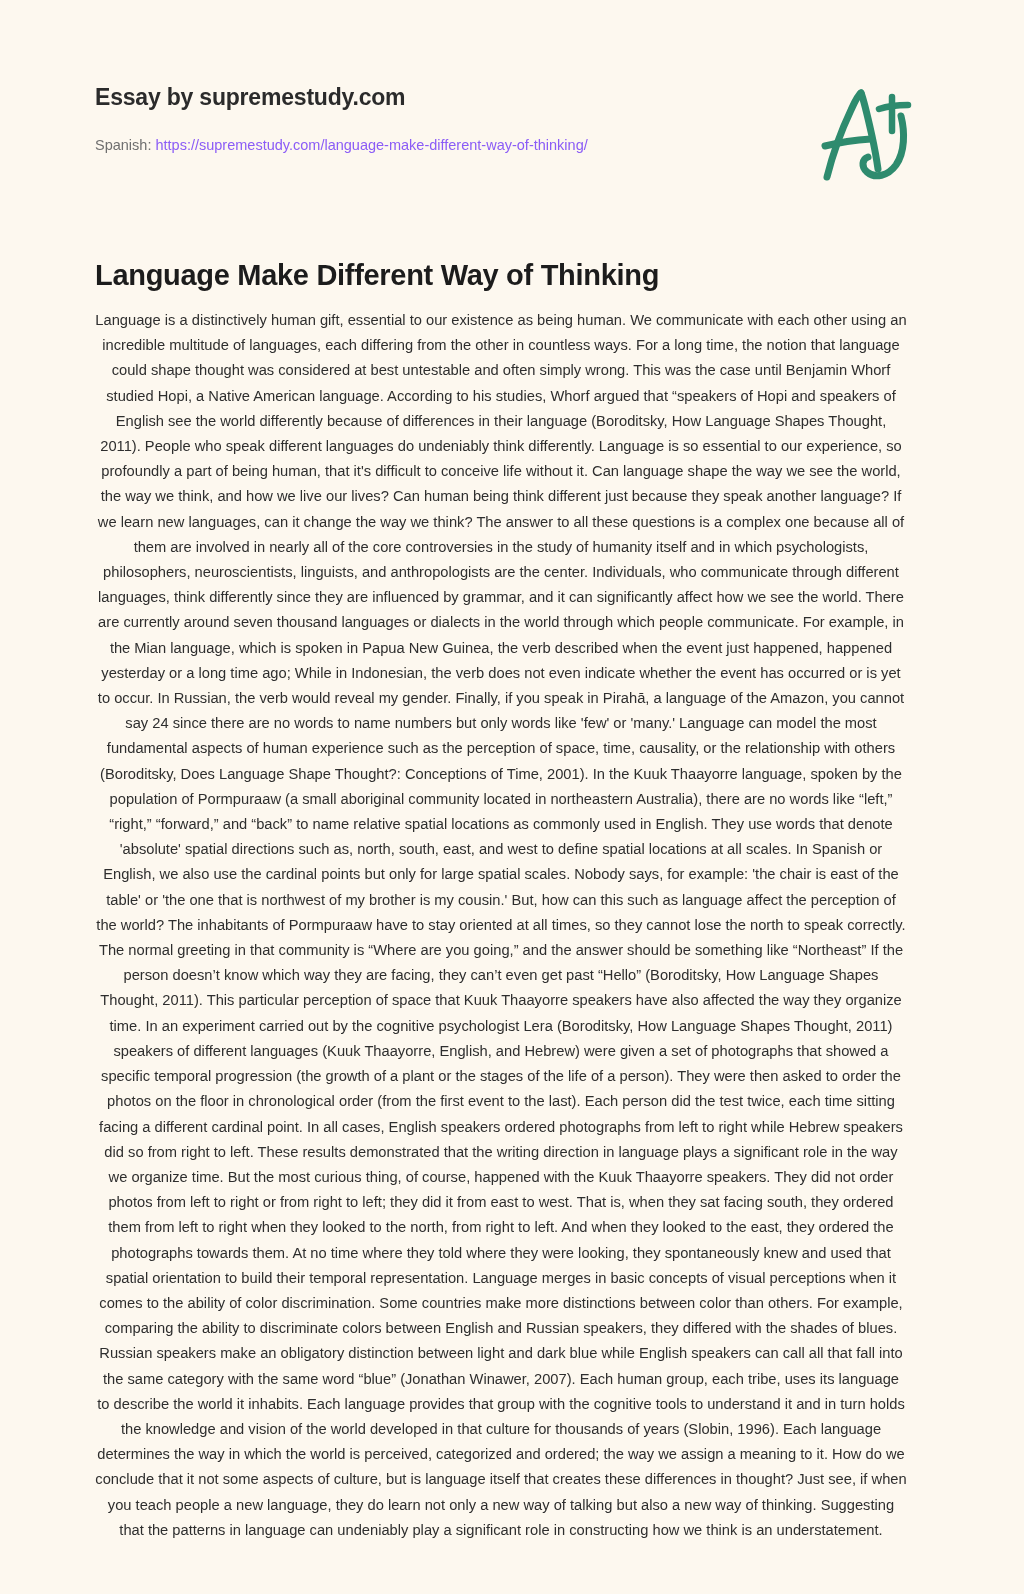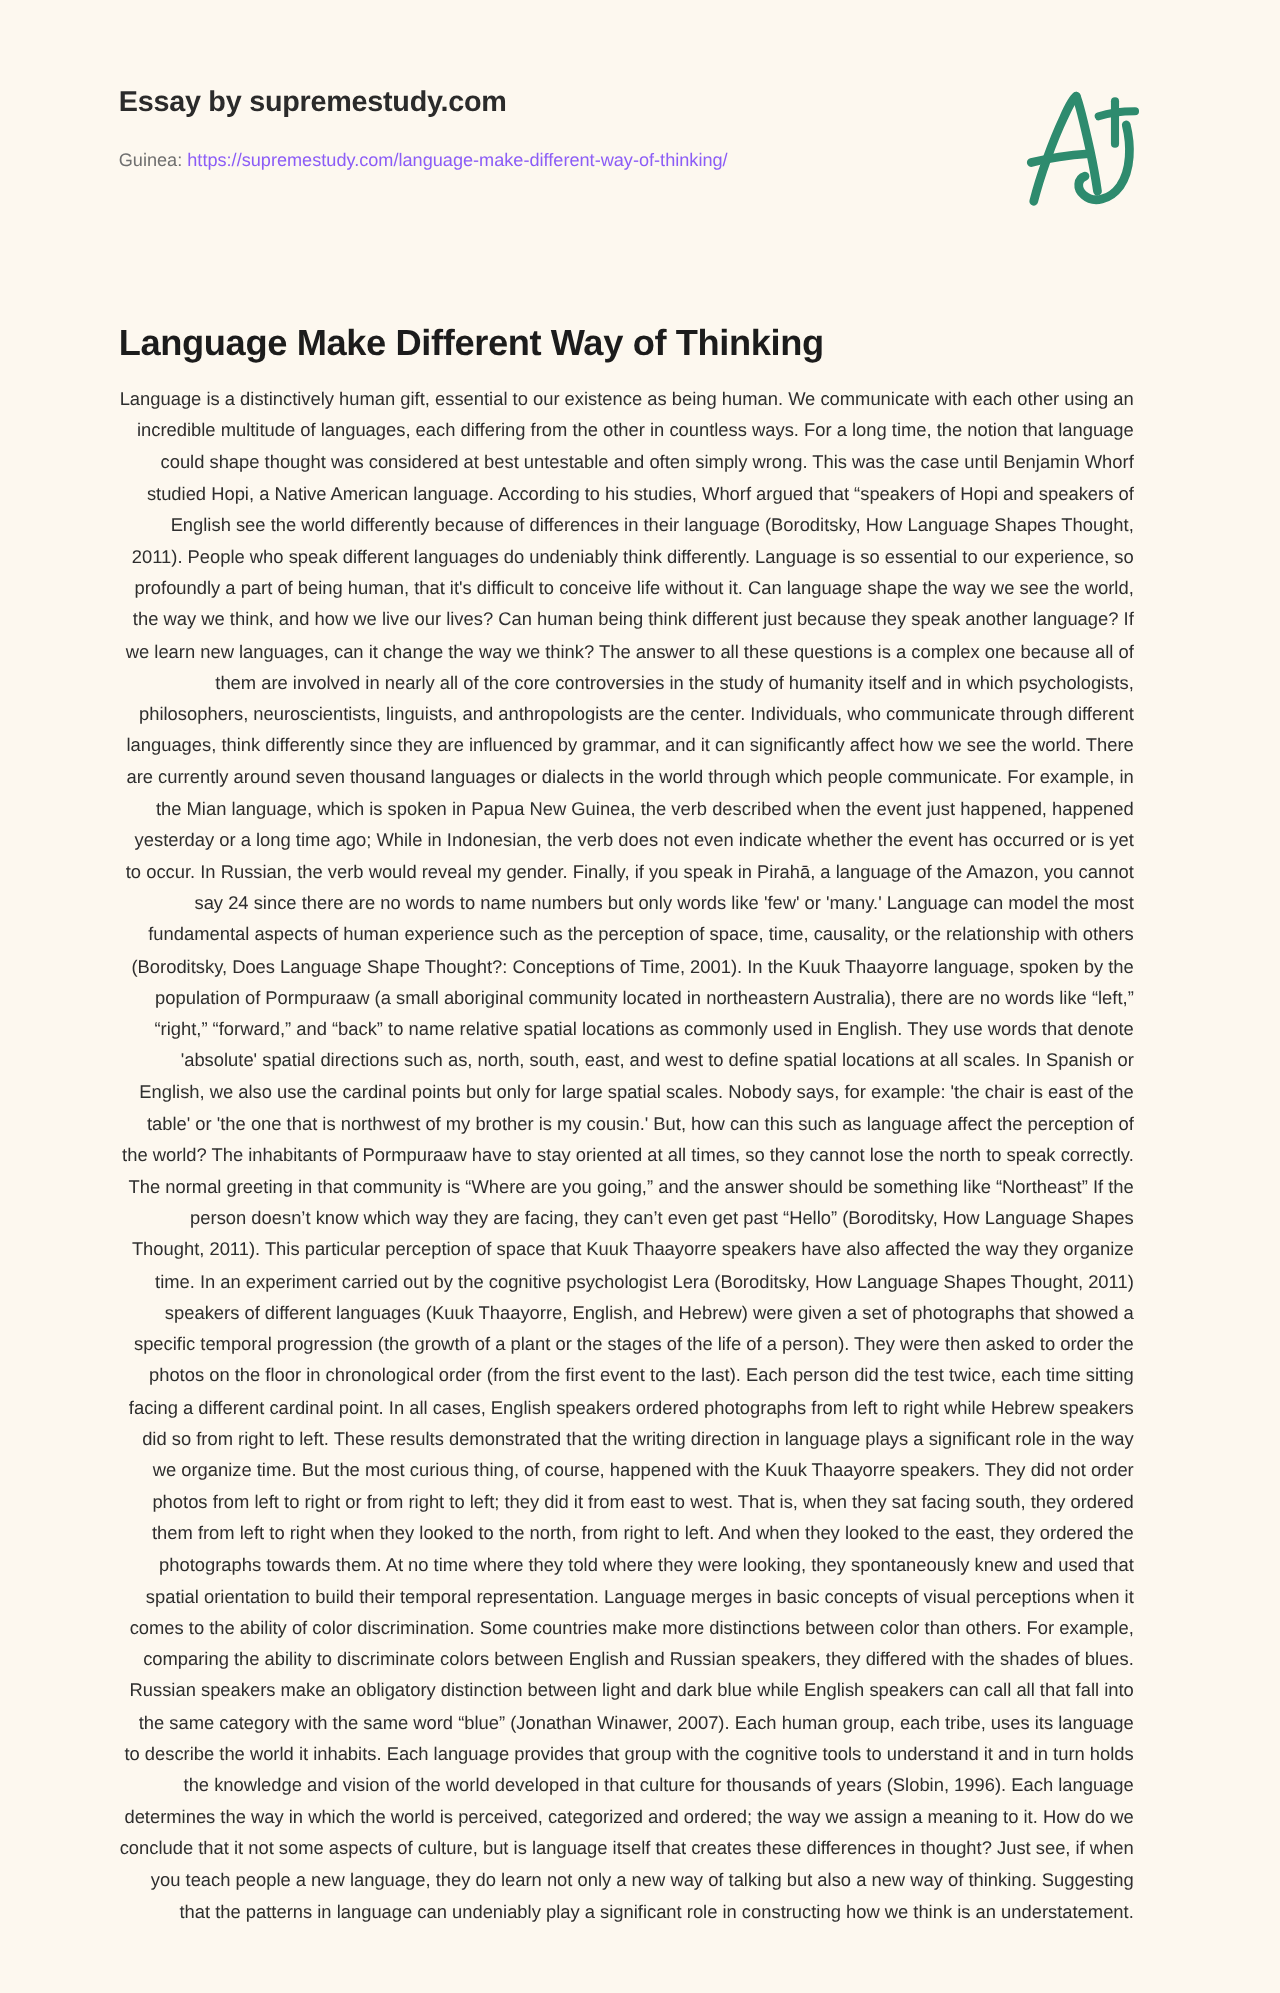--- a/index.html
+++ b/index.html
@@ -19,21 +19,21 @@
     position: relative;
     width: 1024px;
     height: 1594px;
     box-sizing: border-box;
   }
 
   
   .header {
     position: absolute;
     left: 0;
-    top: 0;
+    top: 16px;
     width: 948px;
     height: 200px;
     padding-left: 44px;
   }
 
   .brand-line {
     position: absolute;
     left: 95px;
     top: 68px;
     font-size: 23px;
@@ -90,35 +90,35 @@
 
   
   .essay-body {
     position: absolute;
     left: 95px;
     top: 308px;
     width: 812px;
     font-size: 14.7px;
     line-height: 25.2px;
     color: #2e2e2e;
-    text-align: right;
+    text-align: center;
     word-spacing: 0px;
   }
 </style>
 </head>
 <body>
 
 <div class="page">
 
   <div class="header">
 
     <div class="brand-line">Essay by supremestudy.com</div>
 
     <div class="source-line">
-      <span class="source-label">Guinea: </span><a class="source-url" href="#">https://supremestudy.com/language-make-different-way-of-thinking/</a>
+      <span class="source-label">Spanish: </span><a class="source-url" href="#">https://supremestudy.com/language-make-different-way-of-thinking/</a>
     </div>
 
     <div class="logo">
       <svg viewBox="0 0 120 120" xmlns="http://www.w3.org/2000/svg">
         <g fill="none" stroke="#2e8b6e" stroke-linecap="round" stroke-linejoin="round">
 
           <path d="M21 103 C26 83 36 55 45 36 C49 27 52 21 55 19" stroke-width="7"></path>
 
           <path d="M55 19 C58 26 62 44 66 62 C69 76 71 88 72 95" stroke-width="7"></path>
 

